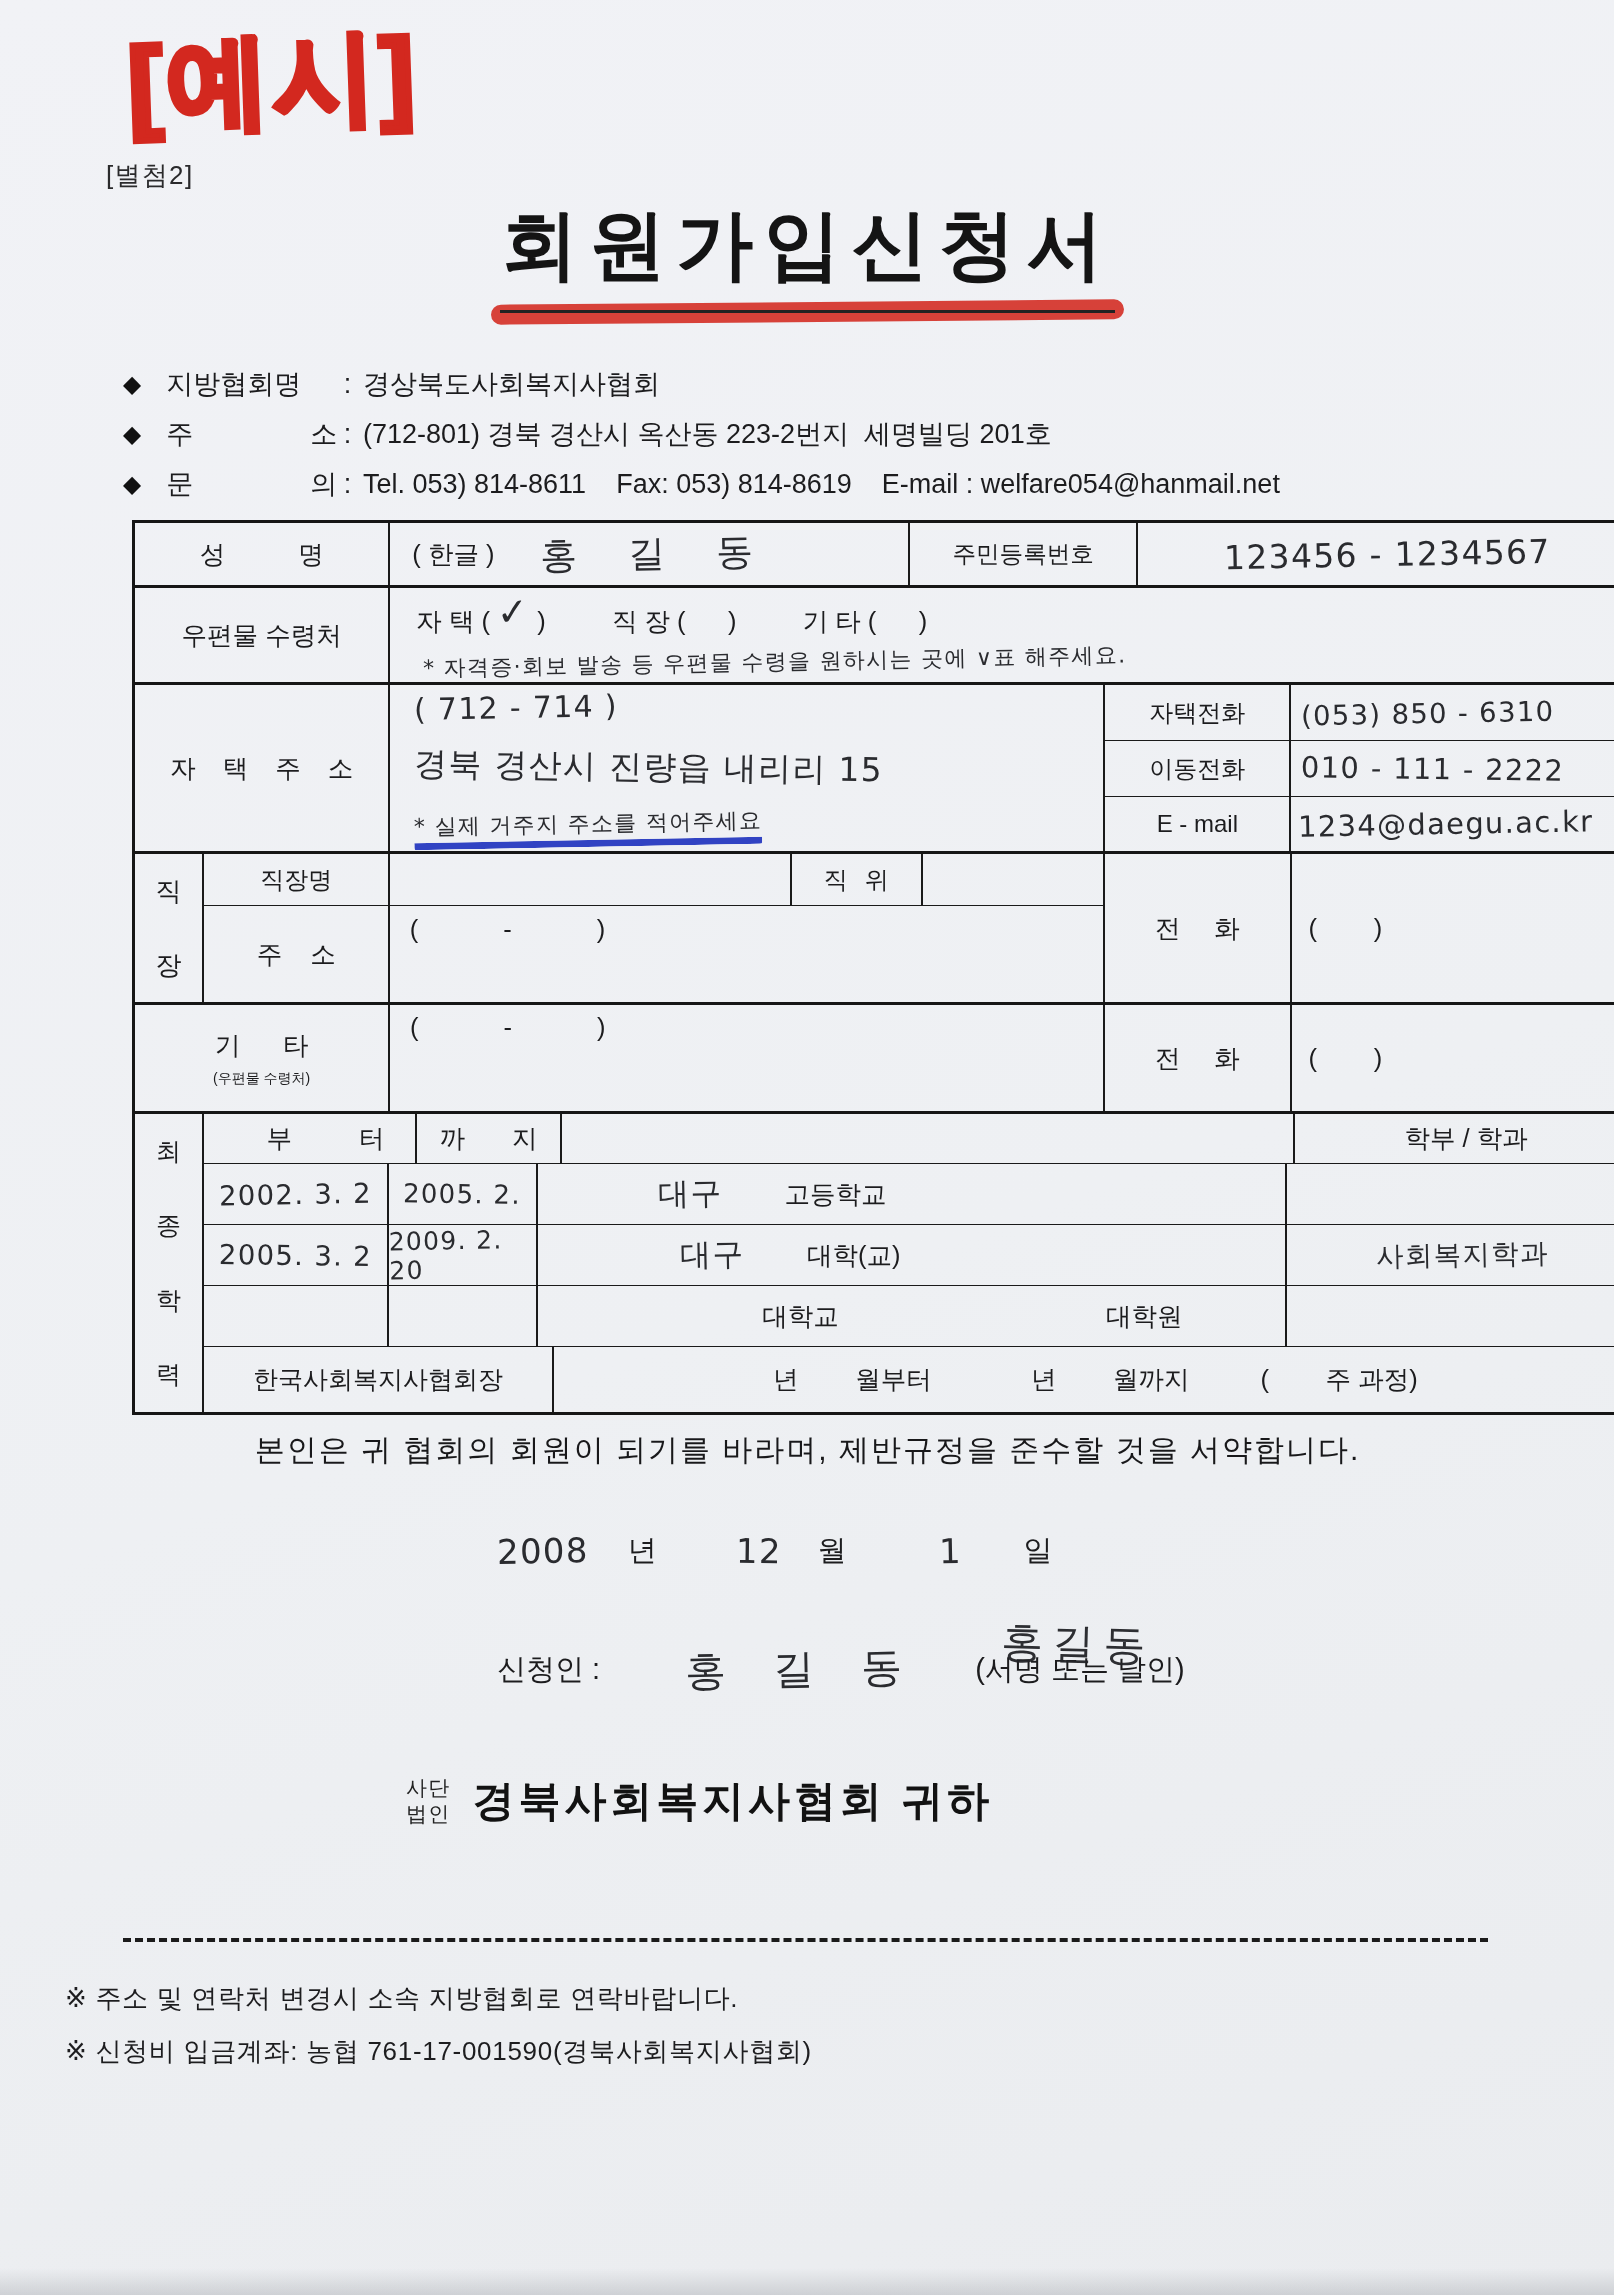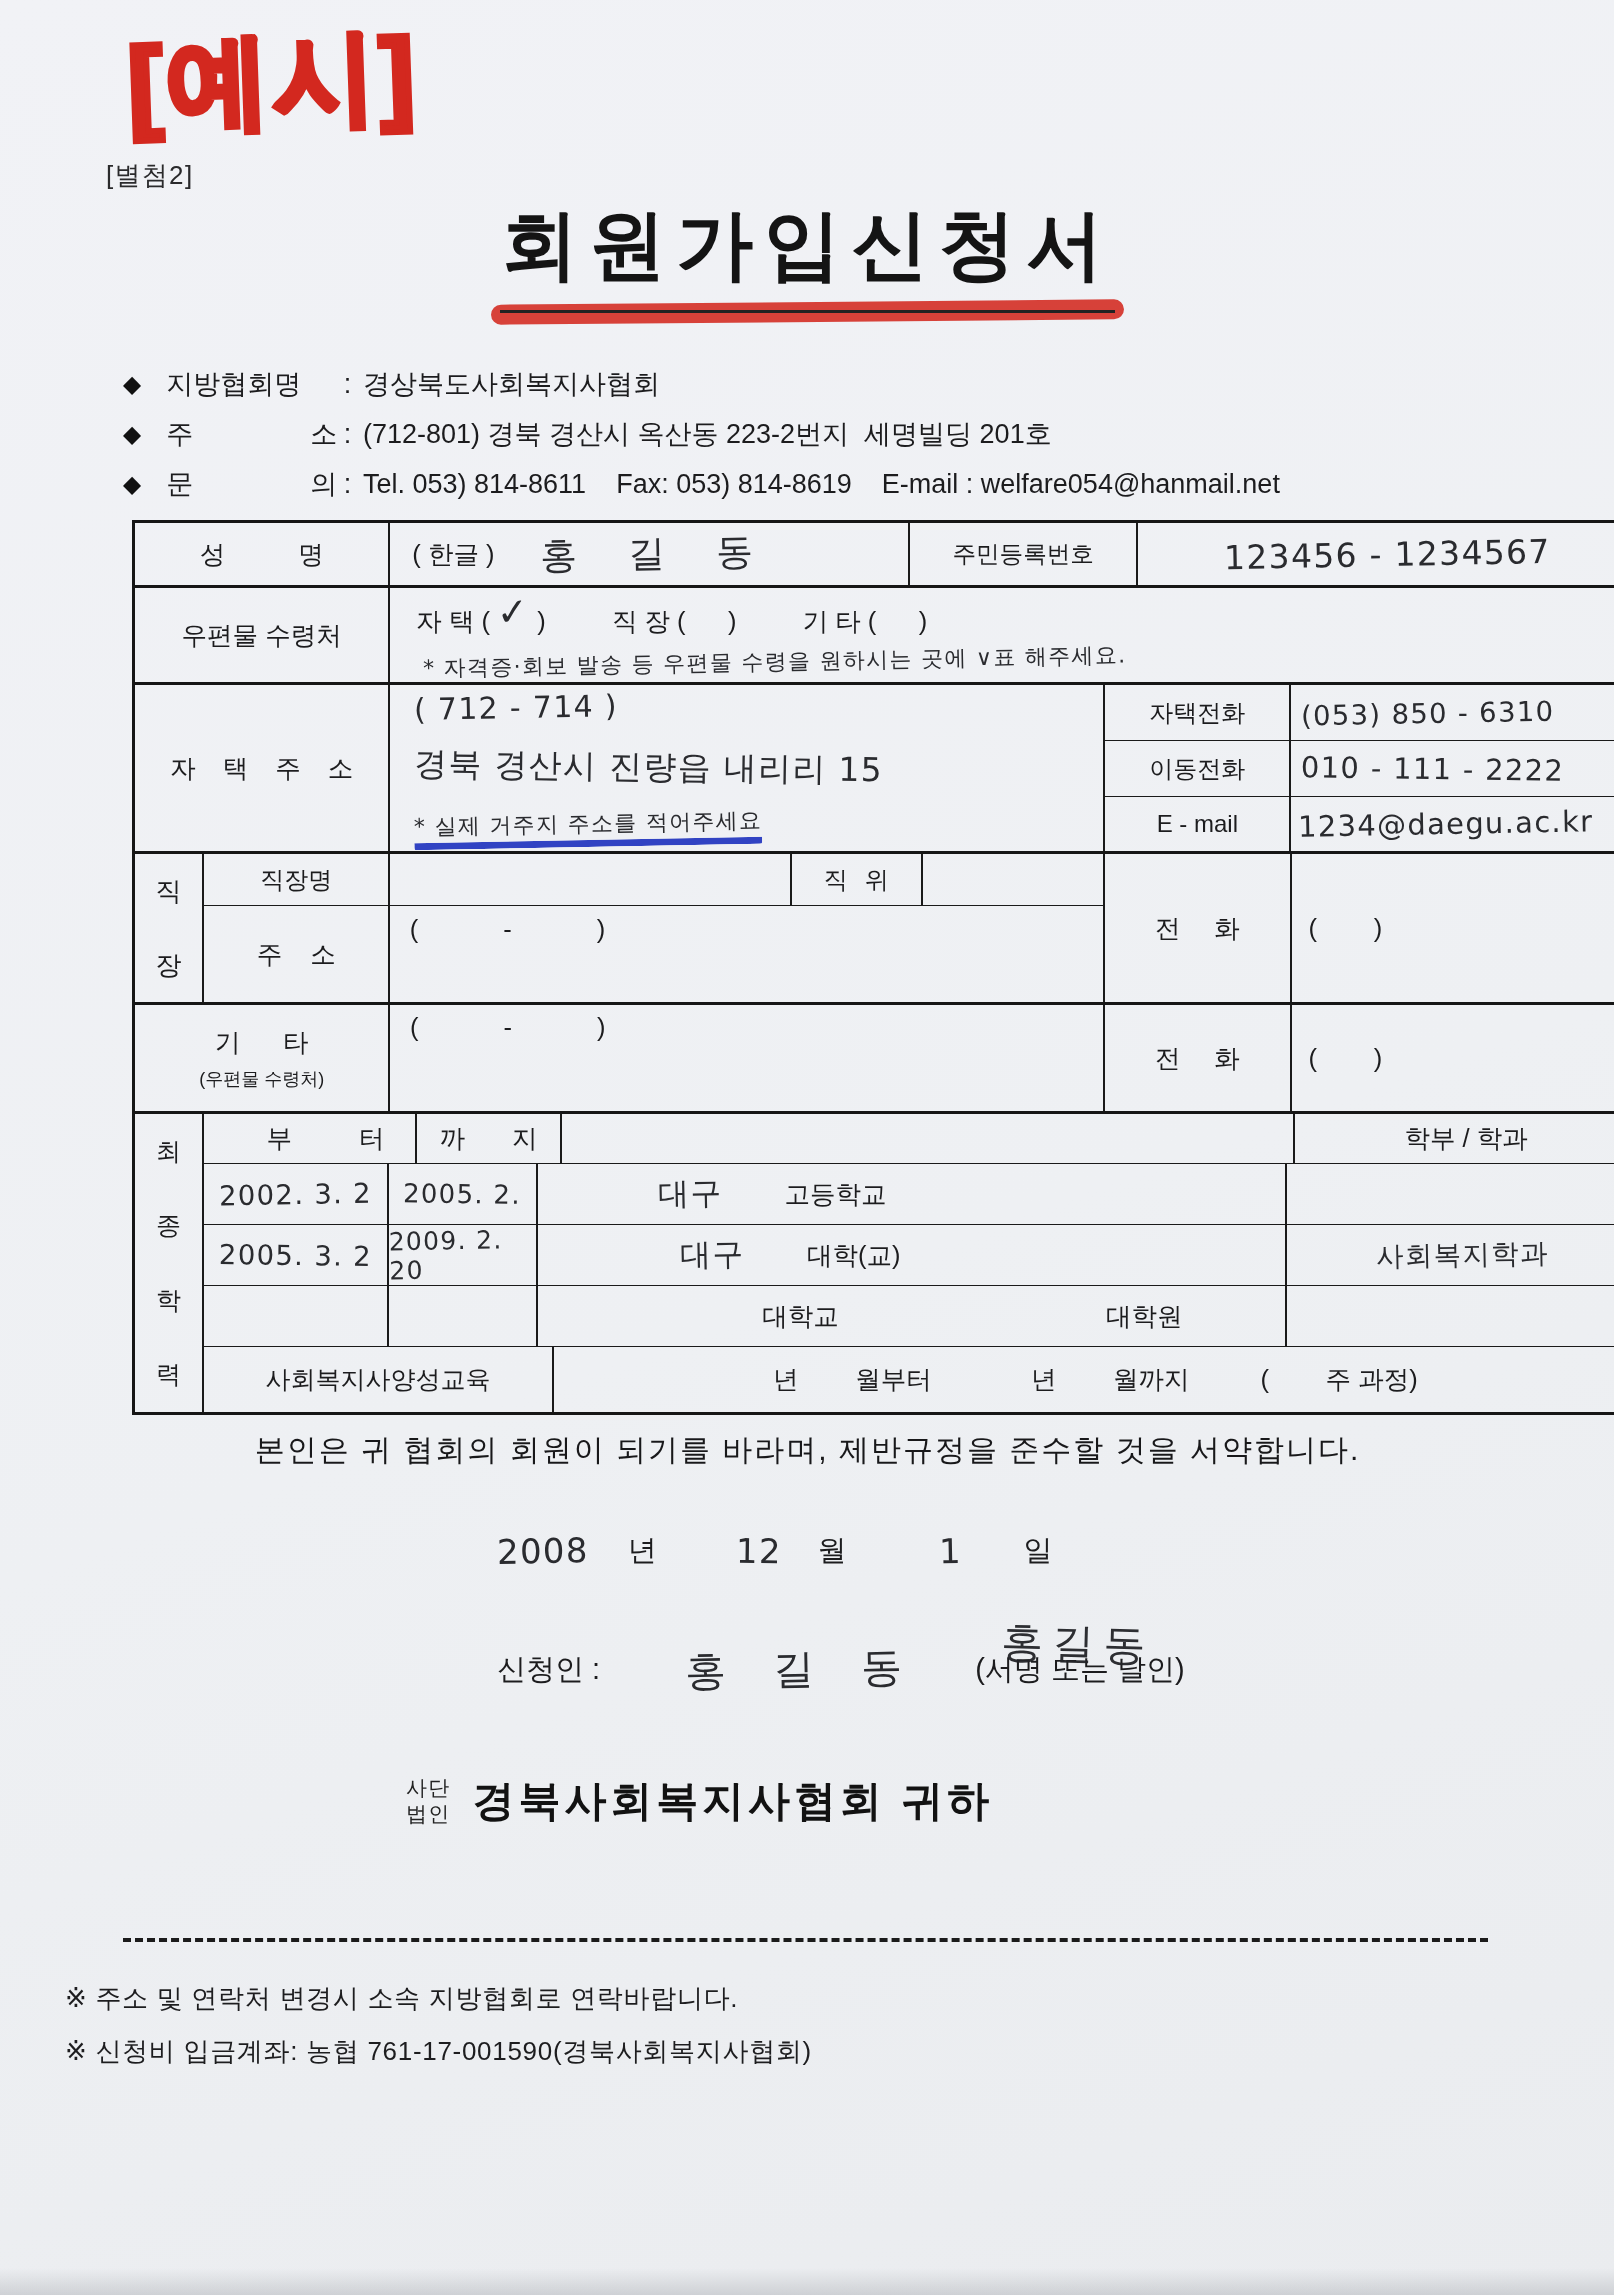--- a/index.html
+++ b/index.html
@@ -209,21 +209,21 @@
         <span class="jlabel" style="width:85px;">전 화</span>
       </div>
       <div class="cell" style="width:23%;justify-content:flex-start;padding-left:17px;">
         <span class="pre">(        )</span>
       </div>
     </div>
 
     <div class="row r5">
       <div class="cell" style="width:17%;flex-direction:column;justify-content:center;gap:6.5px;">
         <span class="pre">기      타</span>
-        <span style="font-size:18px;">(우편물 수령처)</span>
+        <span style="font-size:14px;">(우편물 수령처)</span>
       </div>
       <div class="cell" style="width:47.6%;justify-content:flex-start;align-items:flex-start;padding:7.9px 0 0 19.6px;">
         <span class="pre">(            -            )</span>
       </div>
       <div class="cell" style="width:12.4%;">
         <span class="jlabel" style="width:85px;">전 화</span>
       </div>
       <div class="cell" style="width:23%;justify-content:flex-start;padding-left:17px;">
         <span class="pre">(        )</span>
       </div>
@@ -286,21 +286,21 @@
           <div class="cell" style="width:10.4%;"></div>
           <div class="cell" style="width:52.3%;padding-left:28px;">
             <span style="position:absolute;left:30%;">대학교</span>
             <span style="position:absolute;left:76%;">대학원</span>
           </div>
           <div class="cell" style="width:24.4%;"></div>
         </div>
 
         <div class="subrow r6d" style="flex:1;">
           <div class="cell" style="width:24.4%;font-size:25px;">
-            <span>사회복지사양성교육</span>
+            <span>한국사회복지사협회장</span>
           </div>
           <div class="cell" style="width:75.6%;">
             <span class="pre">년        월부터              년        월까지          (        주 과정)</span>
           </div>
         </div>
 
       </div>
     </div>
   </div>
 

